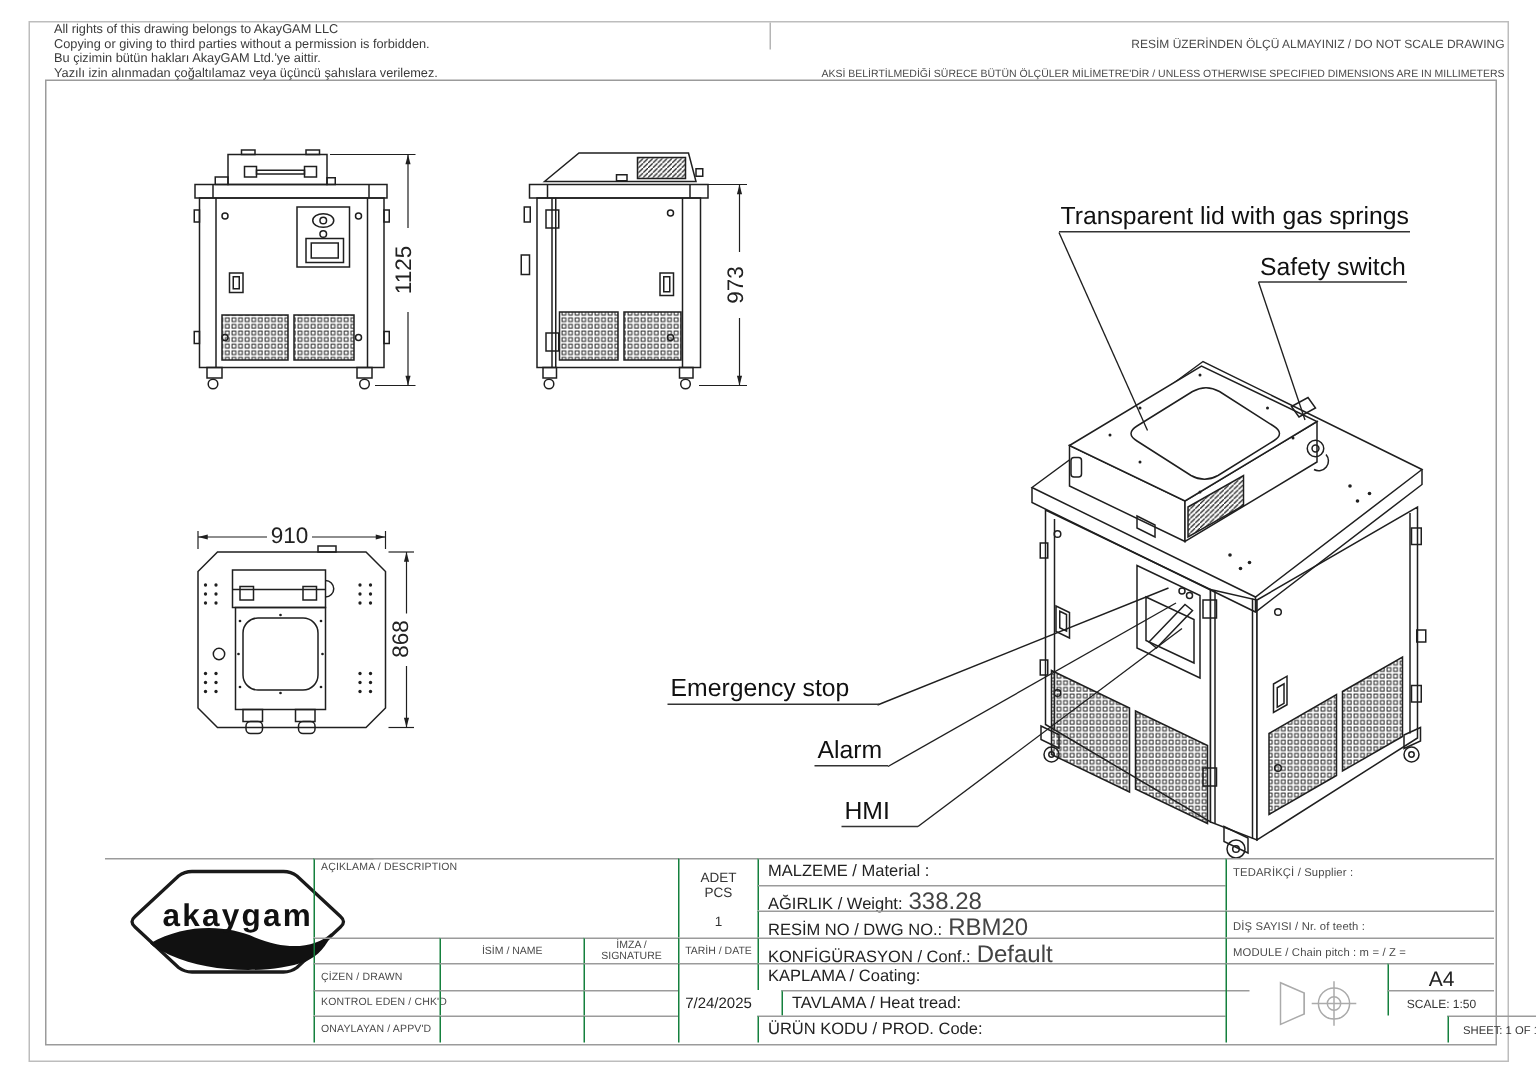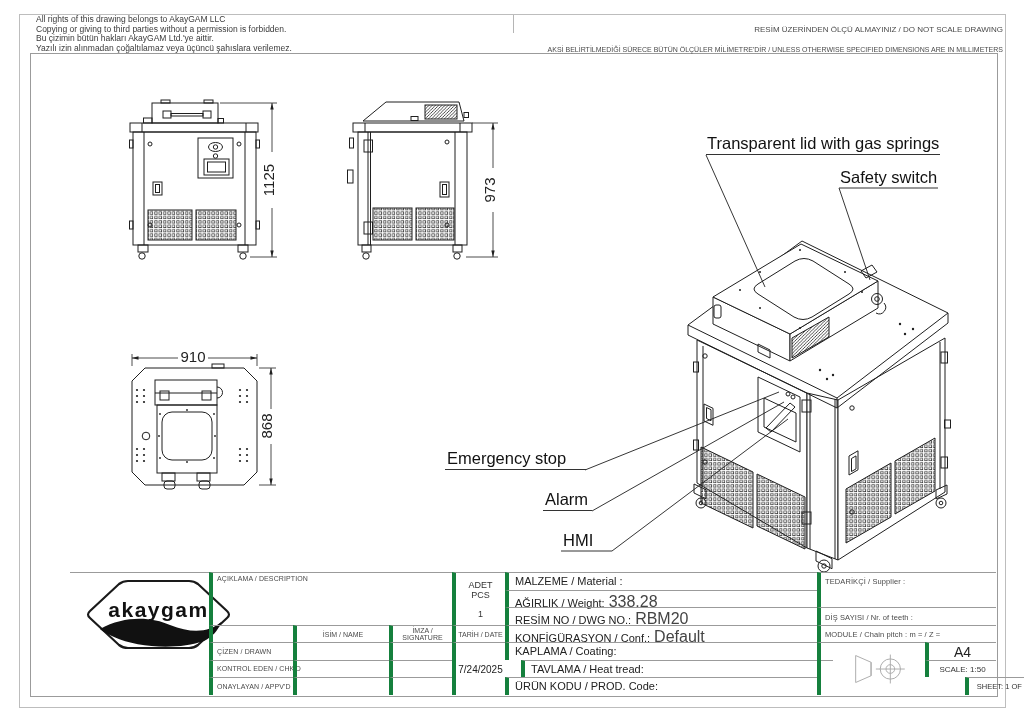--- a/index.html
+++ b/index.html
@@ -4,21 +4,21 @@
 <style>
   html,body{margin:0;padding:0;background:#fff;}
   body{width:1024px;height:724px;position:relative;font-family:"Liberation Sans",sans-serif;color:#2b2b2b;overflow:hidden;}
   .abs{position:absolute;}
   .sheet-border{left:19px;top:14px;width:985px;height:692px;border:1px solid #bdbdbd;}
   .frame{left:30px;top:53px;width:966px;height:642px;border:1px solid #9b9b9b;}
   .hdr-txt{font-size:8.5px;line-height:9.5px;color:#3a3a3a;white-space:pre-line;}
   .hdr-right{color:#4a4a4a;text-align:right;white-space:nowrap;}
   .tick{width:1px;background:#b5b5b5;}
   svg.draw{position:absolute;left:0;top:0;z-index:2;}
-  .cell{position:absolute;border-left:4px solid #15803d;border-top:1px solid #9b9b9b;box-sizing:border-box;background:transparent;z-index:3;}
+  .cell{position:absolute;border-left:1px solid #15803d;border-top:1px solid #9b9b9b;box-sizing:border-box;background:transparent;z-index:3;}
   .noleft{border-left:none;}
   .lbl-sm{font-size:7px;color:#4a4a4a;padding:2px 0 0 4px;letter-spacing:0.1px;white-space:nowrap;}
   .cent{display:flex;align-items:center;justify-content:center;text-align:center;}
   .matrow{font-size:11px;padding:2px 0 0 6px;white-space:nowrap;color:#222;}
   .matval{font-size:16px;color:#444;padding-left:4px;}
   .qtycell{flex-direction:column;font-size:9px;color:#333;line-height:10px;}
   .datecell{font-size:10px;color:#222;}
   .hdr7{font-size:7px;color:#4a4a4a;}
   .paper{font-size:14px;color:#222;}
   .scale{font-size:8px;color:#333;}

